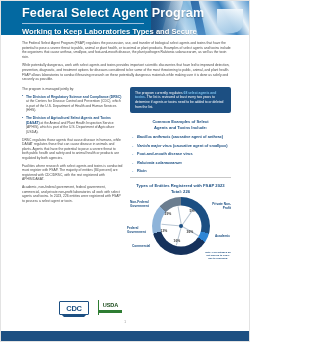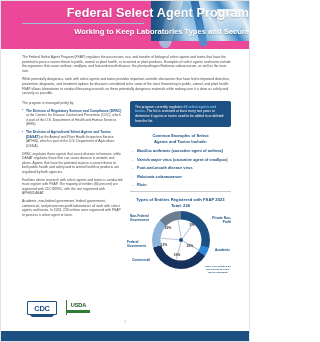--- a/index.html
+++ b/index.html
@@ -12,24 +12,23 @@
   .page {
     position: relative;
     width: 250px; height: 342px;
     background: #ffffff;
     border: 1px solid #e3e3e3;
   }
 
   
   .header {
     position: relative;
-    height: 48px;
-    background: #ec4899;
+    height: 34px;
+    background: #0369a1;
     overflow: hidden;
-    text-align: right;
   }
   .header-photo {
     position: absolute; right: 0; top: 0;
     width: 98px; height: 40px;
     background:
       linear-gradient(115deg, rgba(28,79,130,.95) 0%, rgba(28,79,130,0) 22%),
       linear-gradient(60deg, #2a6fb0 0%, #5fa3d6 18%, #bcd9ee 34%, #7fb6dd 48%,
                       #d7e7f4 60%, #3f86c2 74%, #e8f2f9 86%, #5b9ad0 100%);
   }
   .header-photo:before {
@@ -214,20 +213,21 @@
   }
   .cdc-logo {
     width: 30px; height: 14px;
     background: #ffffff;
     border: 1.2px solid #1c4f82;
     border-radius: 1px;
     display: flex; align-items: center; justify-content: center;
     color: #1c4f82; font-size: 7.5px; font-weight: bold;
     letter-spacing: -.2px;
     position: relative;
+    margin-left: 32px;
   }
   .cdc-logo:after {
     content: ""; position: absolute; left: 2px; right: 2px; bottom: -3px;
     height: 2px;
     background: #1c4f82;
     clip-path: polygon(0 0, 100% 0, 92% 100%, 8% 100%);
   }
   .usda-logo {
     width: 24px; height: 15px;
     display: flex; flex-direction: column;

